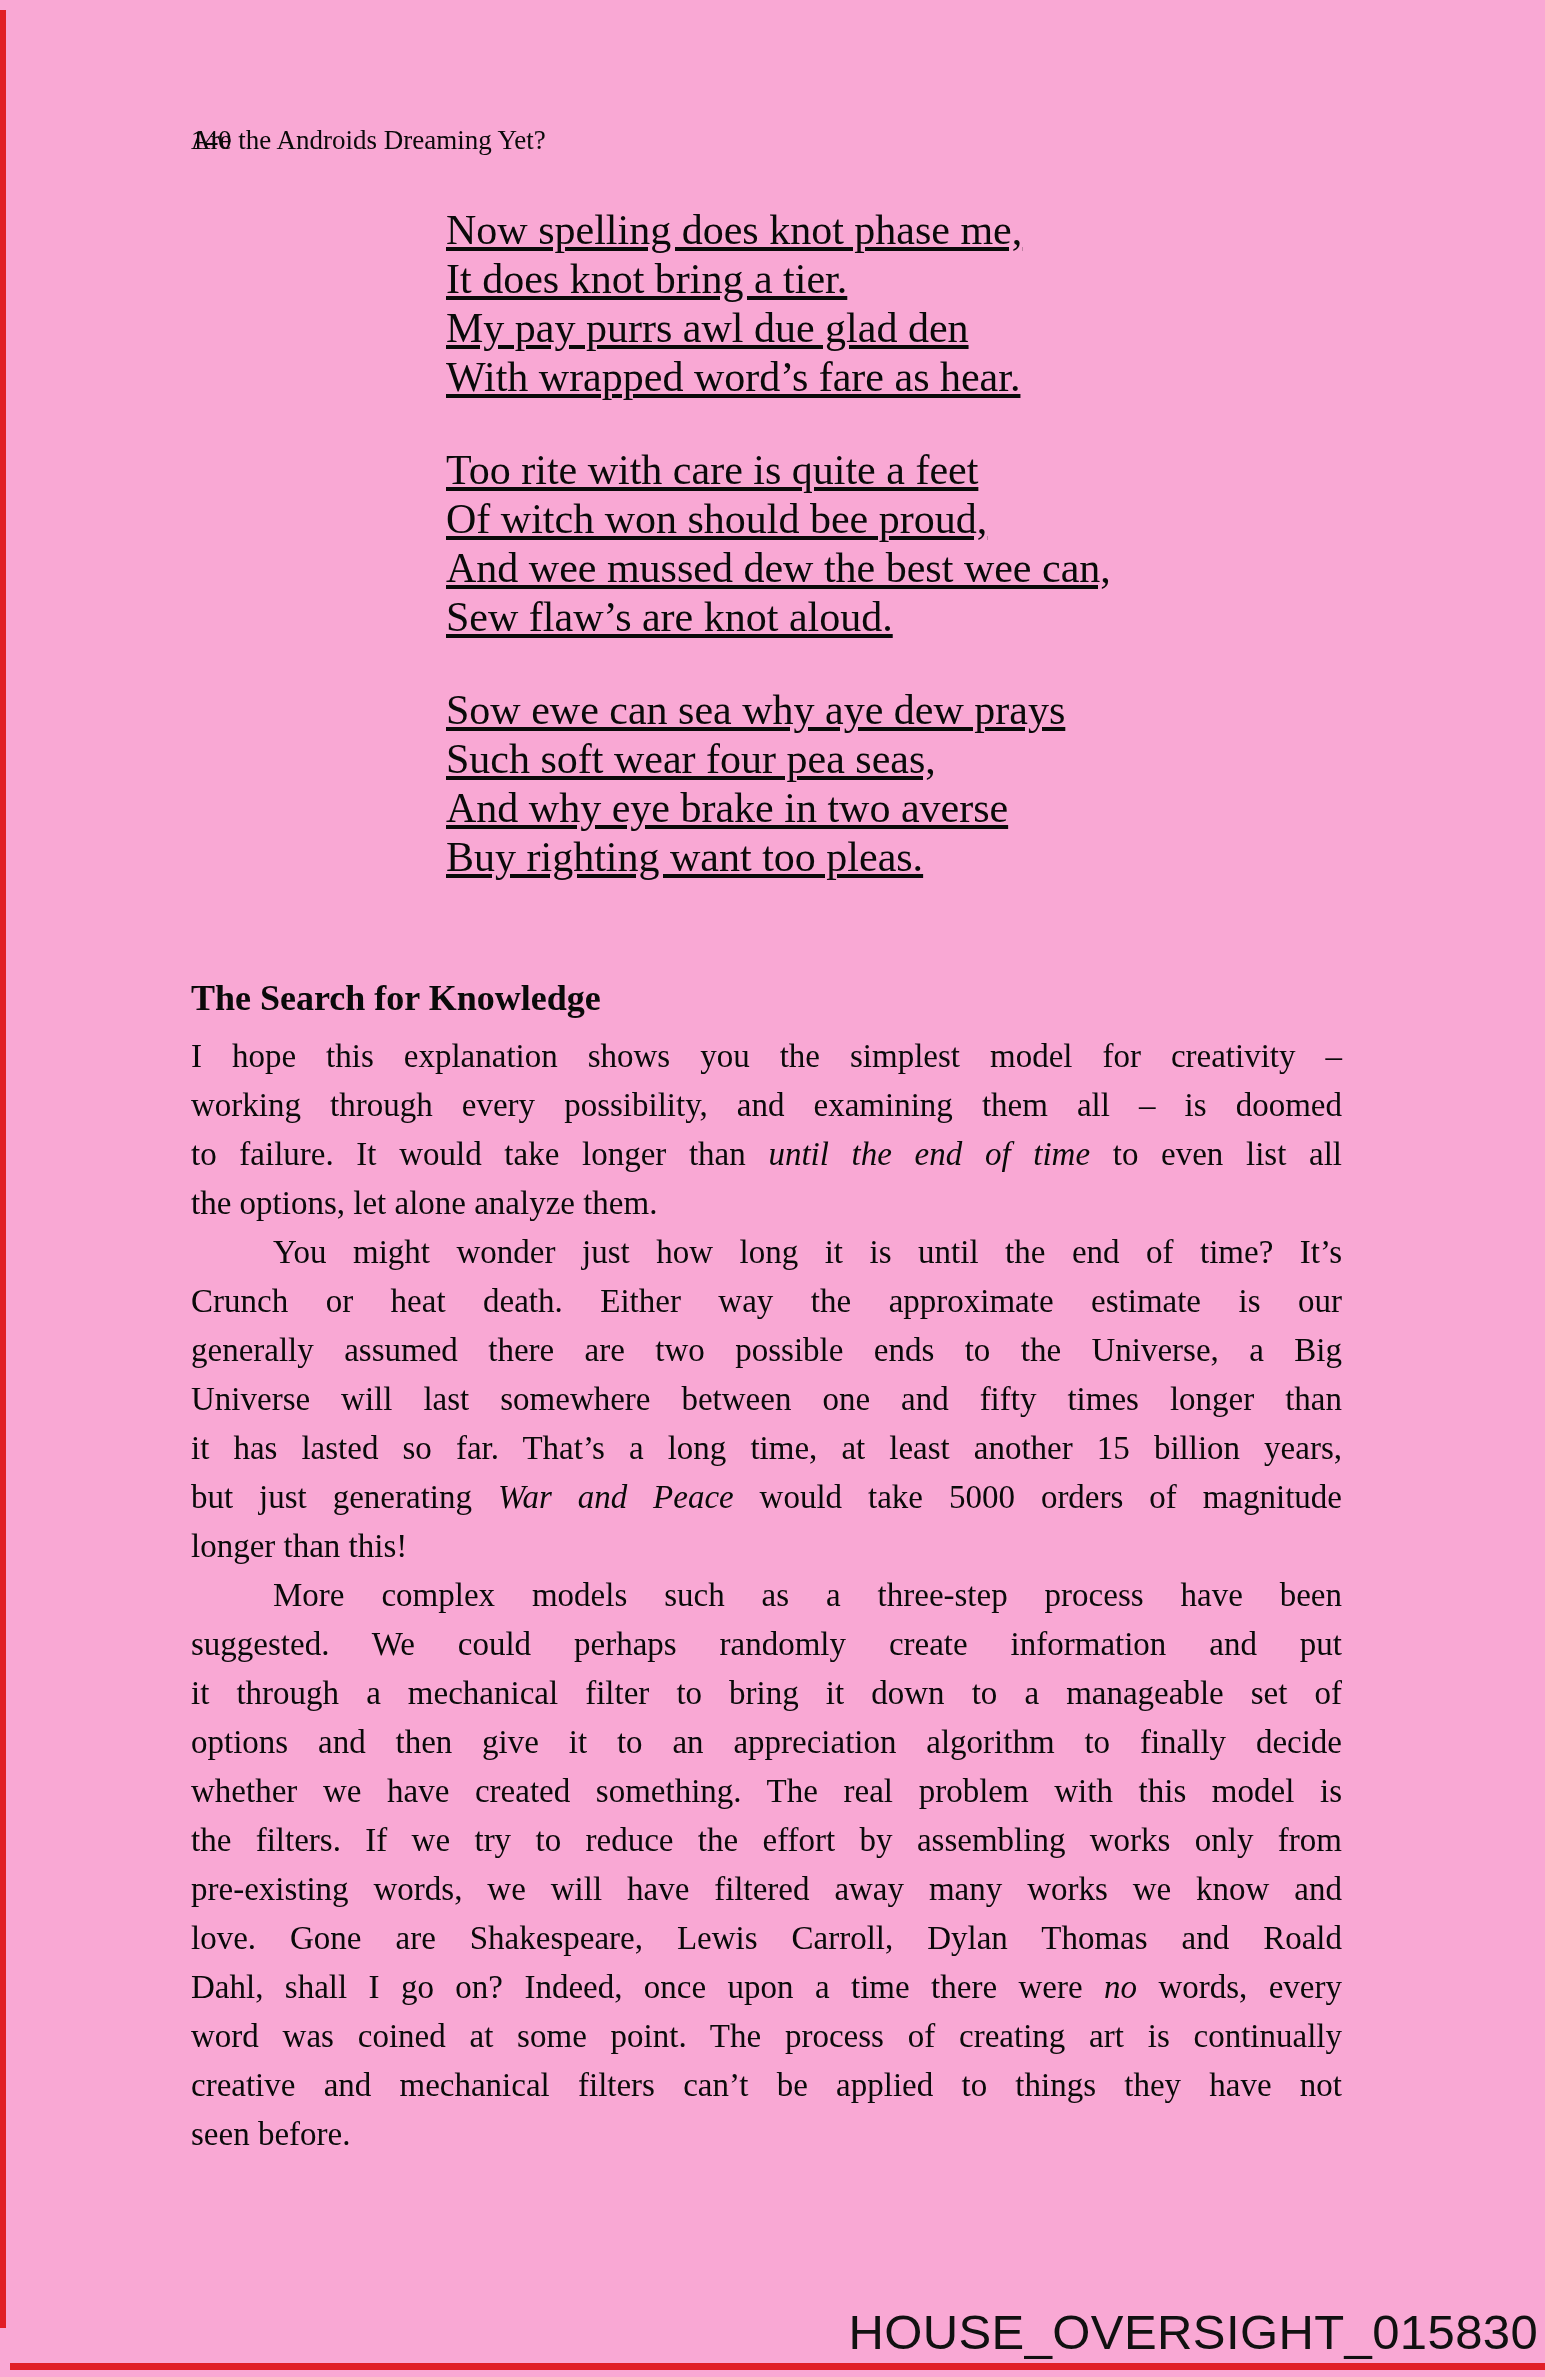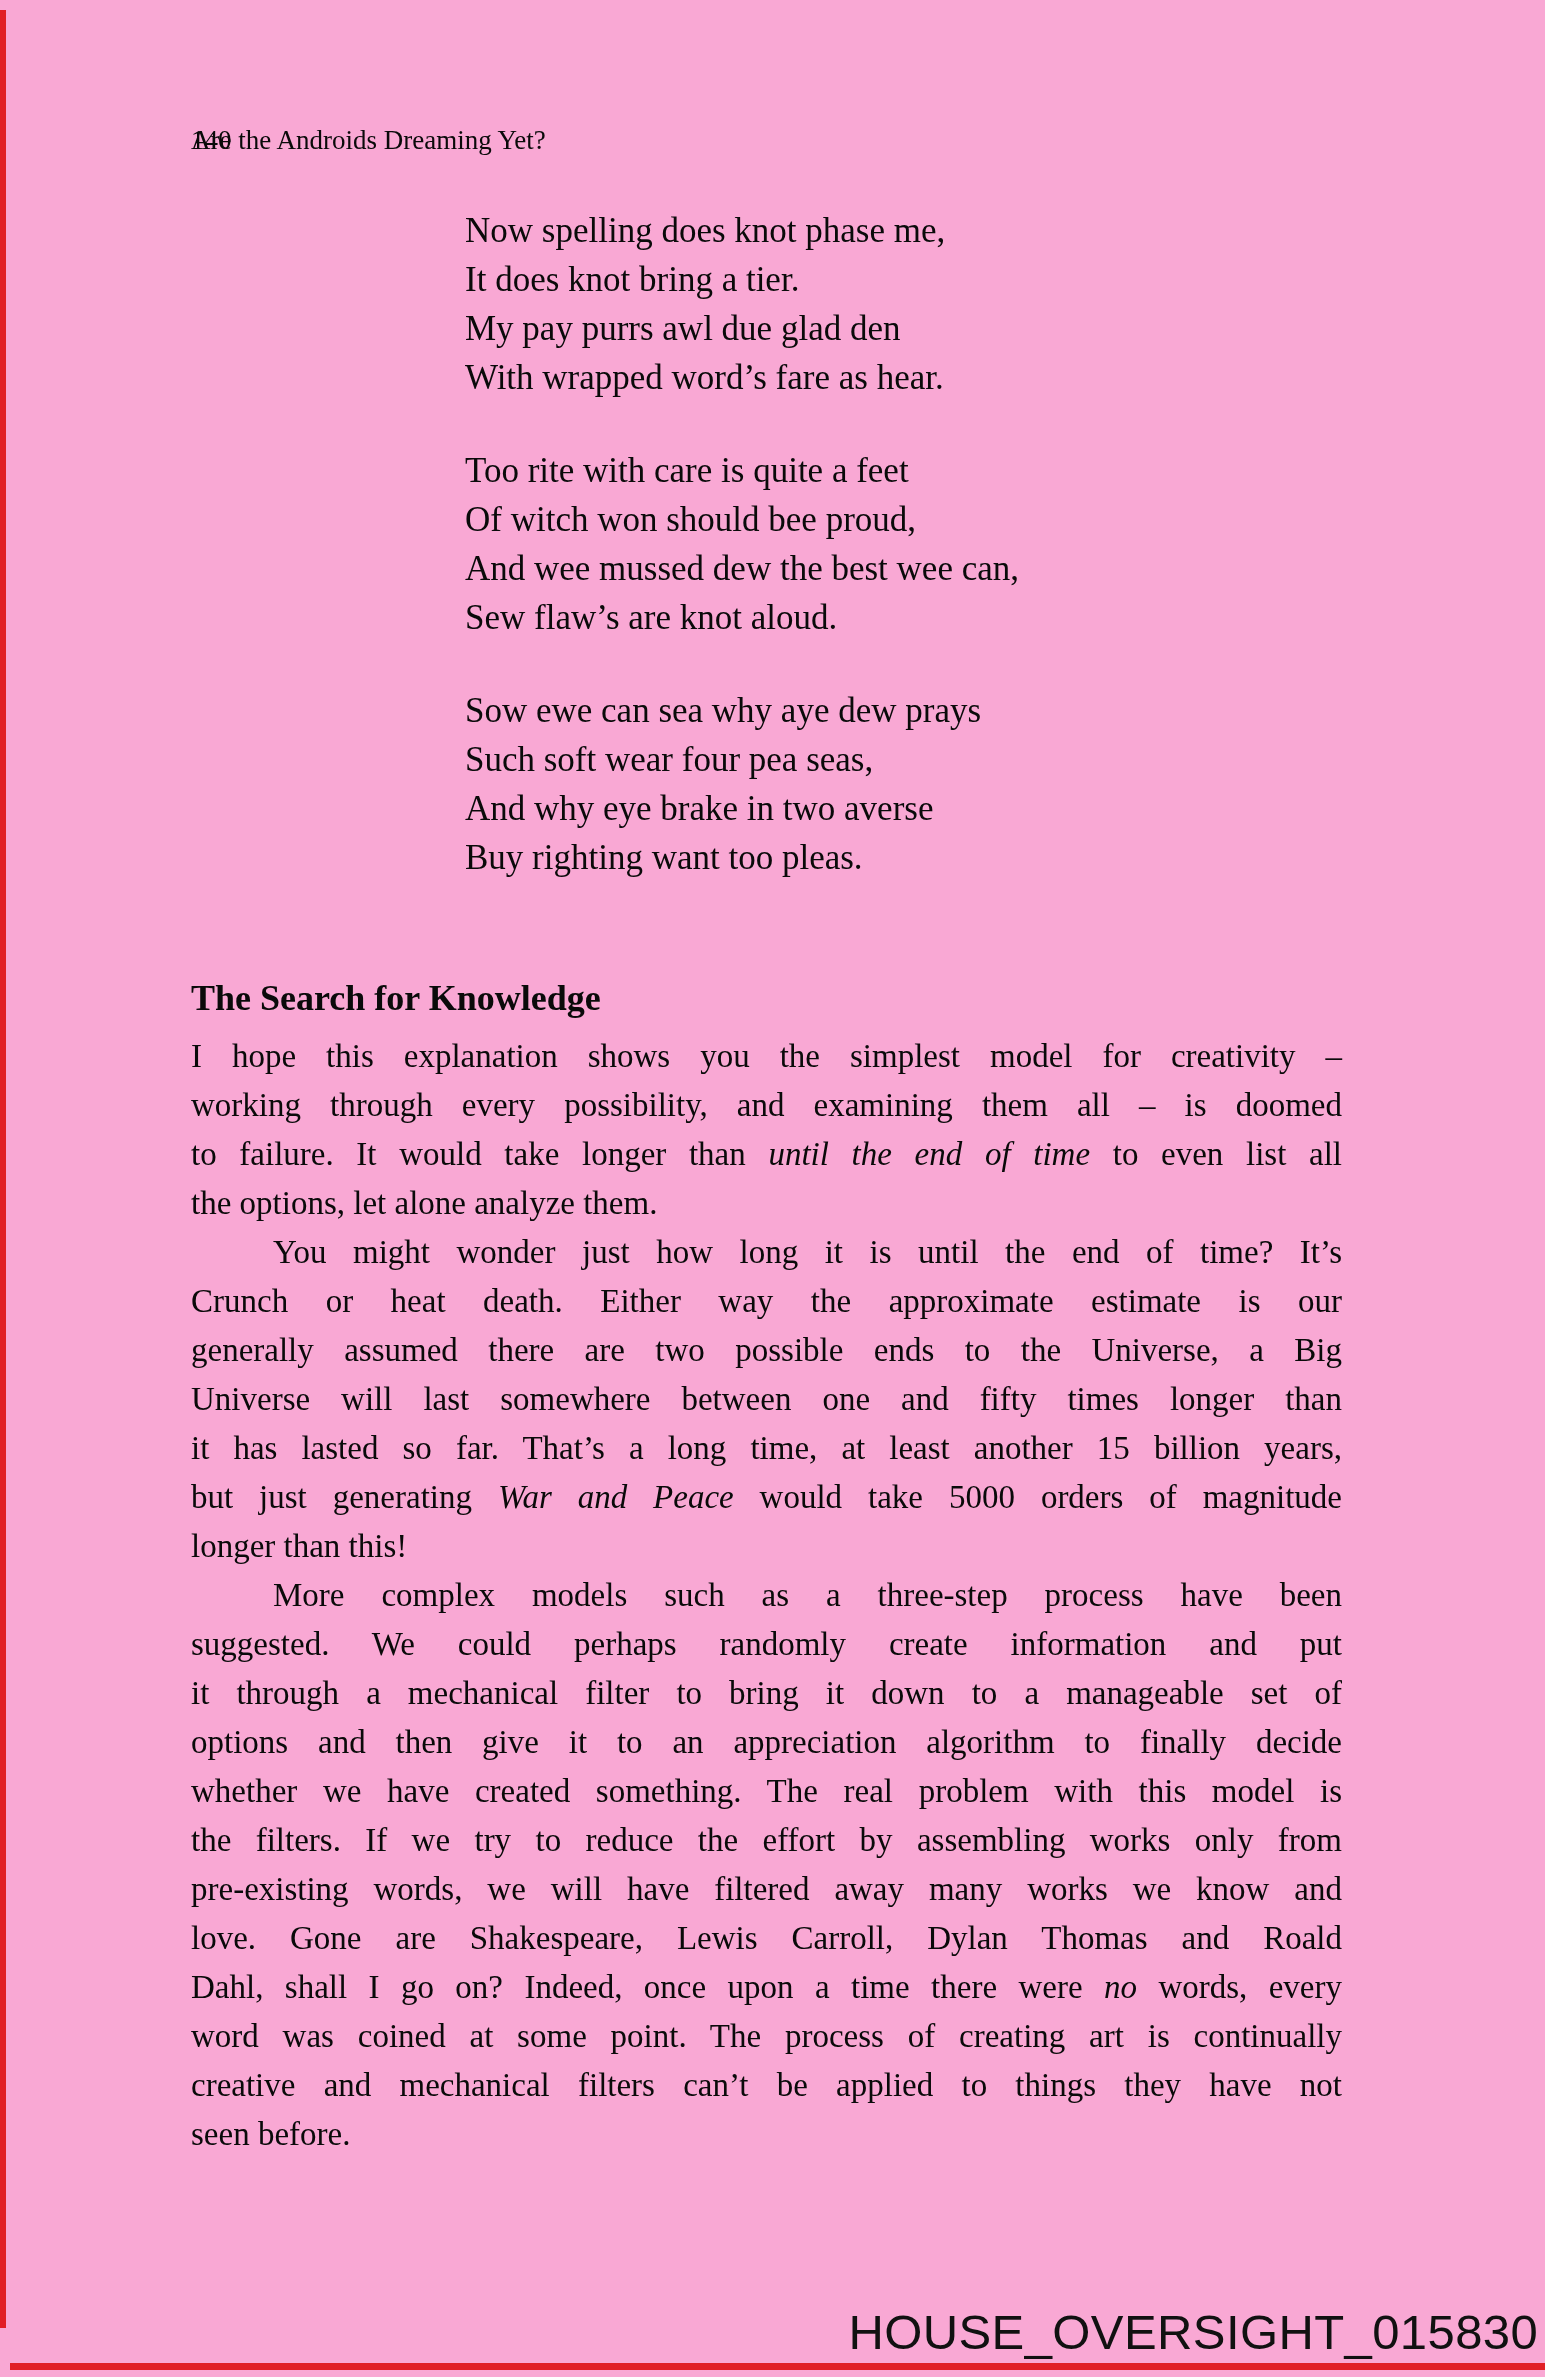--- a/index.html
+++ b/index.html
@@ -20,22 +20,22 @@
   }
   
   .header{
     position:absolute;left:191px;top:125px;width:1151px;height:34px;
     font-size:27px;line-height:31px;
   }
   .page-number{position:absolute;left:0;top:0;}
   .running-title{position:absolute;left:0;top:0;width:100%;text-align:left;}
   
   .poem{
-    position:absolute;left:465px;top:206px;width:773px;
-    font-size:35px;line-height:49px;
+    position:absolute;left:446px;top:206px;width:773px;
+    font-size:42px;line-height:49px;text-decoration:underline;
   }
   .stanza{margin:0 0 44px 0;}
   .poem-line{white-space:nowrap;}
   
   .section-heading{
     position:absolute;left:191px;top:972px;width:1151px;
     font-size:36px;line-height:53px;font-weight:bold;
   }
   .body-text{
     position:absolute;left:191px;top:1032px;width:1151px;

